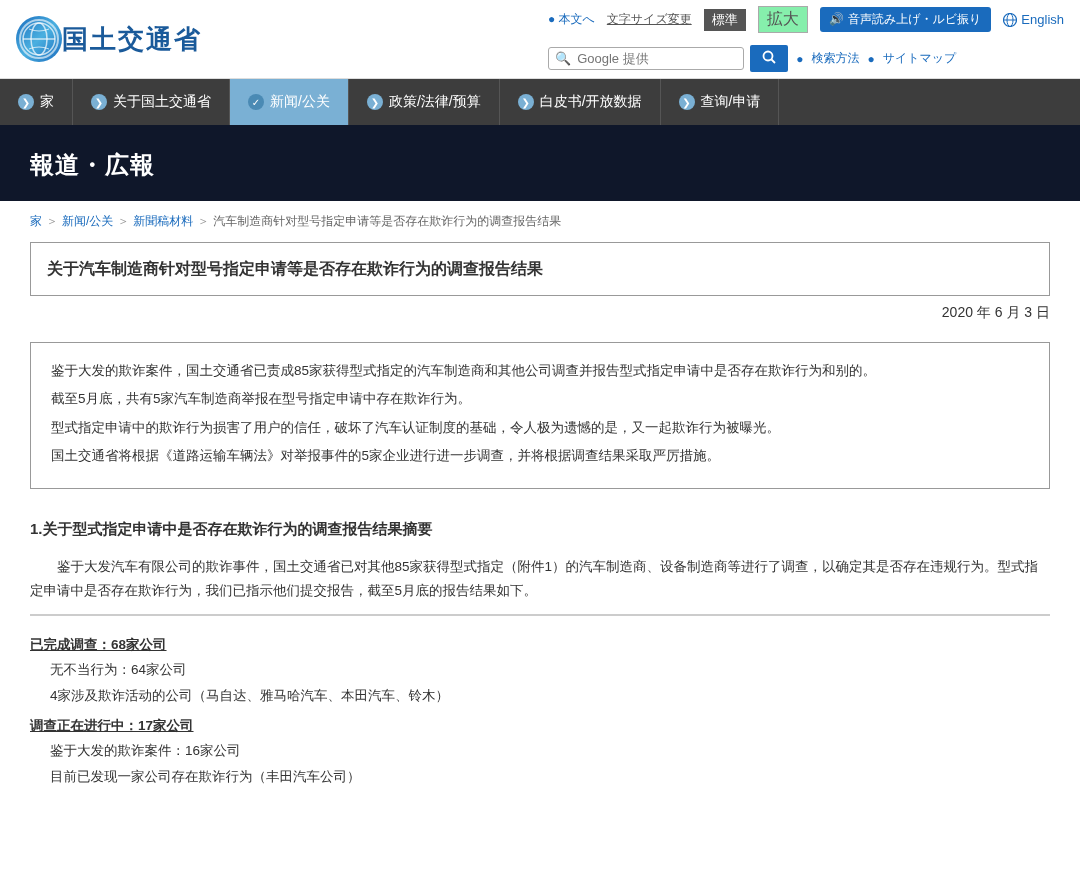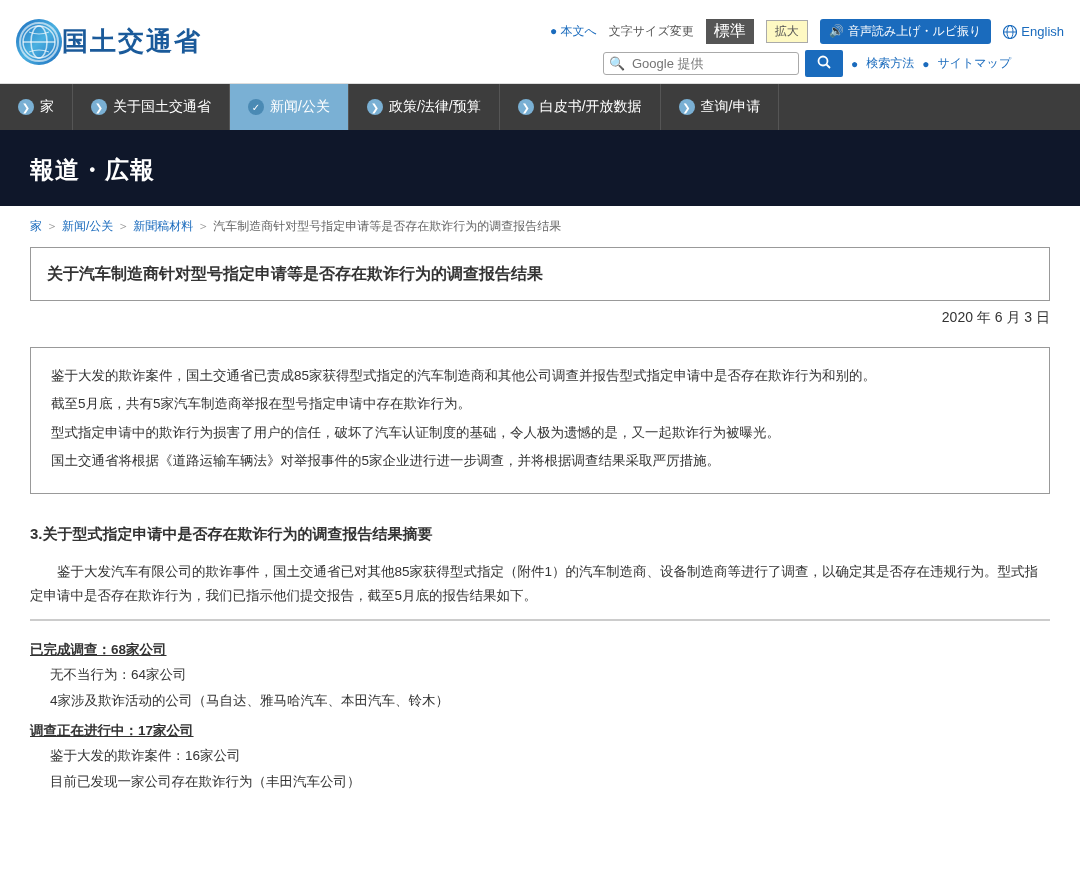--- a/index.html
+++ b/index.html
@@ -40,47 +40,46 @@
     }
     .logo-text {
       font-size: 26px;
       font-weight: bold;
       color: #1a5a9a;
       letter-spacing: 2px;
     }
     .top-bar-right {
       display: flex;
       flex-direction: column;
-      align-items: center;
-      gap: 6px;
-      margin-top: 13px;
+      align-items: flex-start;
+      gap: 12px;
     }
     .top-bar-row1 {
       display: flex;
       align-items: center;
       gap: 12px;
     }
     .top-bar-row2 {
       display: flex;
       align-items: center;
       gap: 8px;
     }
     .btn-standard {
       background: #555;
       color: #fff;
       padding: 2px 8px;
-      font-size: 16px;
+      font-size: 13px;
       border: none;
       cursor: pointer;
     }
     .btn-large {
-      background: #fef9c3;
+      background: #86efac;
       color: #555;
       padding: 2px 8px;
-      font-size: 12px;
+      font-size: 16px;
       border: 1px solid #aaa;
       cursor: pointer;
     }
     .btn-audio {
       background: #1a6bbd;
       color: #fff;
       padding: 4px 10px;
       font-size: 12px;
       border: none;
       border-radius: 3px;
@@ -283,21 +282,21 @@
         <line x1="2" y1="18" x2="34" y2="18" stroke="rgba(255,255,255,0.7)" stroke-width="1.5"></line>
         <path d="M8 8 Q18 12 28 8" fill="none" stroke="rgba(255,255,255,0.7)" stroke-width="1"></path>
         <path d="M8 28 Q18 24 28 28" fill="none" stroke="rgba(255,255,255,0.7)" stroke-width="1"></path>
       </svg>
     </div>
     <div class="logo-text">国土交通省</div>
   </div>
   <div class="top-bar-right">
     <div class="top-bar-row1">
       <span style="font-size:12px;color:#1a6bbd;cursor:pointer;">● 本文へ</span>
-      <span style="font-size:12px;color:#555;">文字サイズ変更</span>
+      <span style="font-size:12px;color:#555;text-decoration:underline;">文字サイズ変更</span>
       <button class="btn-standard">標準</button>
       <button class="btn-large">拡大</button>
       <button class="btn-audio">🔊 音声読み上げ・ルビ振り</button>
       <div class="btn-english">
         <svg width="14" height="14" viewBox="0 0 14 14">
           <circle cx="7" cy="7" r="6.5" fill="none" stroke="#1a6bbd" stroke-width="1.2"></circle>
           <ellipse cx="7" cy="7" rx="3" ry="6.5" fill="none" stroke="#1a6bbd" stroke-width="1"></ellipse>
           <line x1="0.5" y1="7" x2="13.5" y2="7" stroke="#1a6bbd" stroke-width="1"></line>
         </svg>
         <span>English</span>
@@ -373,21 +372,21 @@
 
   <div class="date-line">2020 年 6 月 3 日</div>
 
   <div class="summary-box">
     <p>鉴于大发的欺诈案件，国土交通省已责成85家获得型式指定的汽车制造商和其他公司调查并报告型式指定申请中是否存在欺诈行为和别的。</p>
     <p>截至5月底，共有5家汽车制造商举报在型号指定申请中存在欺诈行为。</p>
     <p>型式指定申请中的欺诈行为损害了用户的信任，破坏了汽车认证制度的基础，令人极为遗憾的是，又一起欺诈行为被曝光。</p>
     <p>国土交通省将根据《道路运输车辆法》对举报事件的5家企业进行进一步调查，并将根据调查结果采取严厉措施。</p>
   </div>
 
-  <div class="section-heading">3.关于型式指定申请中是否存在欺诈行为的调查报告结果摘要</div>
+  <div class="section-heading">1.关于型式指定申请中是否存在欺诈行为的调查报告结果摘要</div>
 
   <div class="section-body">　　鉴于大发汽车有限公司的欺诈事件，国土交通省已对其他85家获得型式指定（附件1）的汽车制造商、设备制造商等进行了调查，以确定其是否存在违规行为。型式指定申请中是否存在欺诈行为，我们已指示他们提交报告，截至5月底的报告结果如下。</div>
 
   <hr class="divider">
 
   <div class="list-item-line">
     <span class="underline-text">已完成调查：68家公司</span>
   </div>
   <div class="list-item-line indent">无不当行为：64家公司</div>
   <div class="list-item-line indent">4家涉及欺诈活动的公司（马自达、雅马哈汽车、本田汽车、铃木）</div>

